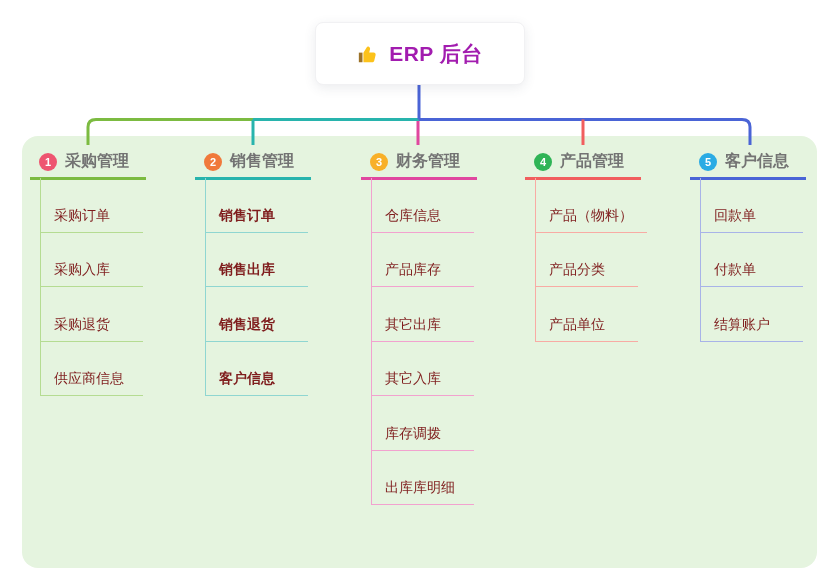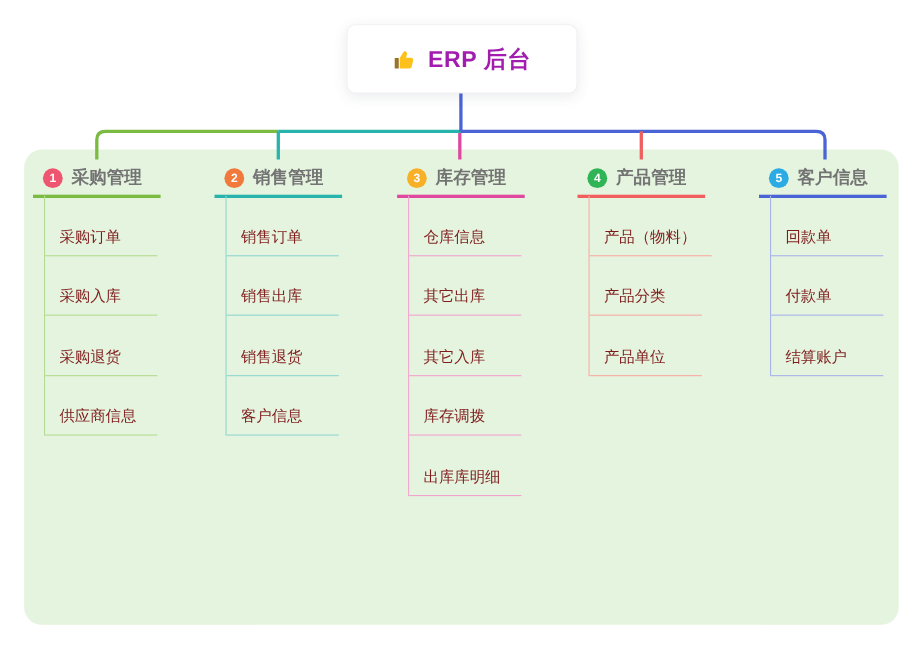--- a/index.html
+++ b/index.html
@@ -63,41 +63,44 @@
           <span class="child-label">采购退货</span>
         </div>
         <div class="child-row" style="border-bottom-color: rgb(181, 220, 146);">
           <span class="child-label">供应商信息</span>
         </div>
       </div>
       <div class="branch-head" style="left: 195px; border-bottom-color: rgb(40, 180, 173);">
         <span class="badge" style="background: rgb(240, 121, 59);">2</span>
         <span class="branch-title">销售管理</span>
       </div>
-      <div class="branch-children" style="left: 205px; border-left-color: rgb(143, 214, 209);">
+      <div class="branch-children" style="left: 205px; border-left-color: rgb(143, 214, 209); font-weight: bold;">
         <div class="child-row" style="border-bottom-color: rgb(143, 214, 209);">
           <span class="child-label">销售订单</span>
         </div>
         <div class="child-row" style="border-bottom-color: rgb(143, 214, 209);">
           <span class="child-label">销售出库</span>
         </div>
         <div class="child-row" style="border-bottom-color: rgb(143, 214, 209);">
           <span class="child-label">销售退货</span>
         </div>
         <div class="child-row" style="border-bottom-color: rgb(143, 214, 209);">
           <span class="child-label">客户信息</span>
         </div>
       </div>
       <div class="branch-head" style="left: 361px; border-bottom-color: rgb(224, 71, 159);">
         <span class="badge" style="background: rgb(248, 176, 40);">3</span>
-        <span class="branch-title">库存管理</span>
+        <span class="branch-title">财务管理</span>
       </div>
       <div class="branch-children" style="left: 371px; border-left-color: rgb(242, 162, 207);">
         <div class="child-row" style="border-bottom-color: rgb(242, 162, 207);">
           <span class="child-label">仓库信息</span>
+        </div>
+        <div class="child-row" style="border-bottom-color: rgb(242, 162, 207);">
+          <span class="child-label">产品库存</span>
         </div>
         <div class="child-row" style="border-bottom-color: rgb(242, 162, 207);">
           <span class="child-label">其它出库</span>
         </div>
         <div class="child-row" style="border-bottom-color: rgb(242, 162, 207);">
           <span class="child-label">其它入库</span>
         </div>
         <div class="child-row" style="border-bottom-color: rgb(242, 162, 207);">
           <span class="child-label">库存调拨</span>
         </div>

